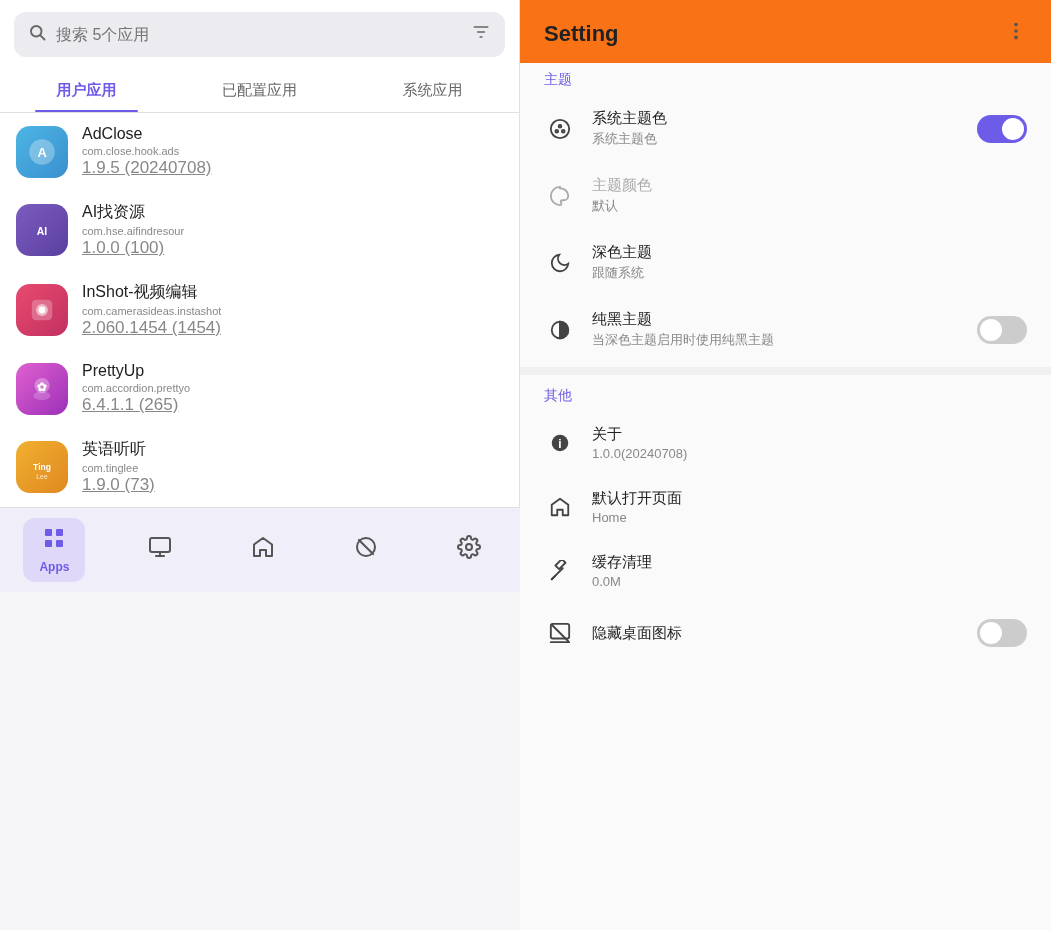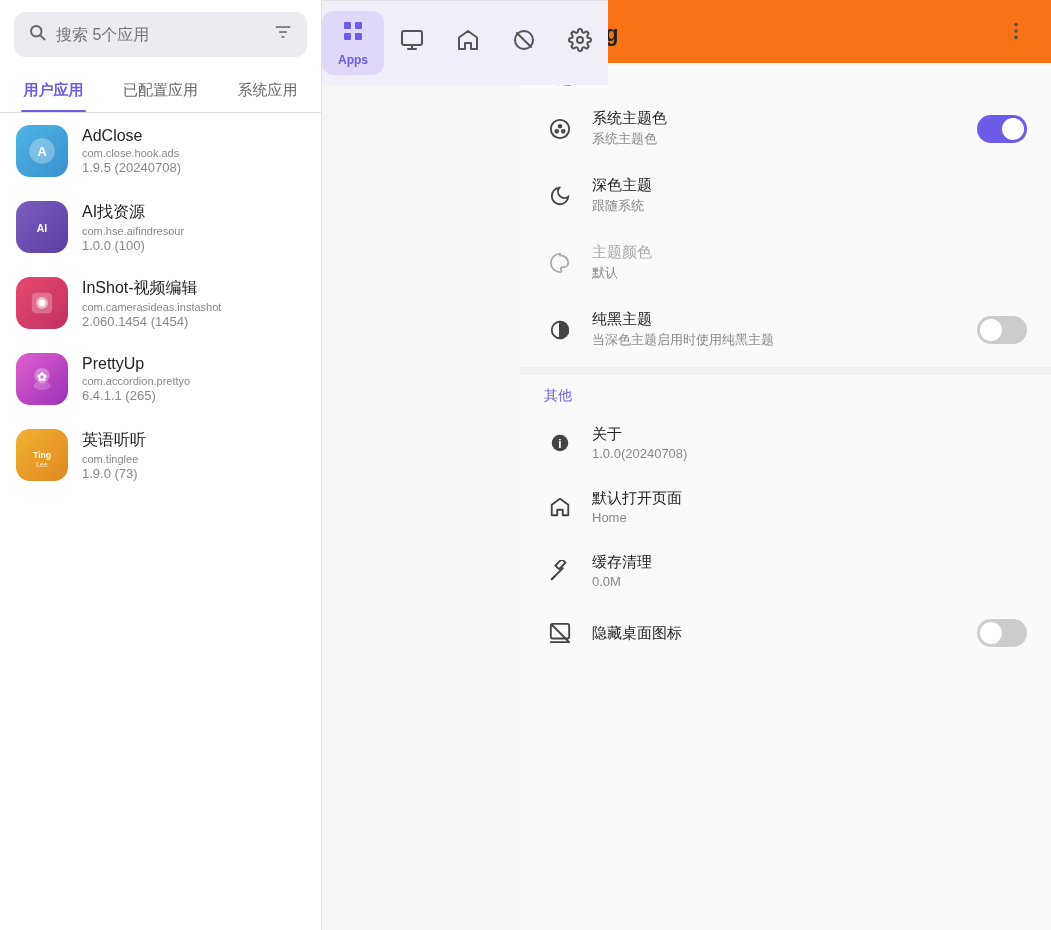--- a/index.html
+++ b/index.html
@@ -144,23 +144,24 @@
       color: #222;
     }
 
     .app-package {
       font-size: 11px;
       color: #888;
       margin-top: 2px;
     }
 
     .app-version {
-      font-size: 13px;
+      font-size: 17px;
       color: #888;
       margin-top: 1px;
+      text-decoration: underline;
     }
 
     
     .bottom-nav {
       height: 85px;
       background: #f0eef8;
       display: flex;
       align-items: center;
       justify-content: space-around;
       width: 520px;
@@ -319,21 +320,21 @@
       height: 8px;
       background: #f0f0f0;
       margin: 4px 0;
     }
   </style>
 </head>
 <body>
 
 <div class="main-content">
 
-  <div style="display:flex; flex-direction:row; width:520px; position:relative;">
+  <div style="display:flex; flex-direction:column; width:520px; position:relative;">
     <div class="left-panel">
 
       <div class="search-bar">
         <span class="search-icon-wrap">
           <svg width="18" height="18" viewBox="0 0 24 24" fill="none" stroke="#666" stroke-width="2.5" stroke-linecap="round" stroke-linejoin="round">
             <circle cx="11" cy="11" r="7"></circle>
             <line x1="16.5" y1="16.5" x2="22" y2="22"></line>
           </svg>
         </span>
         <input type="text" placeholder="搜索 5个应用" style="">
@@ -500,40 +501,40 @@
       <div class="setting-item-text">
         <div class="setting-item-title">系统主题色</div>
         <div class="setting-item-subtitle">系统主题色</div>
       </div>
       <div class="toggle on">
         <div class="toggle-knob"></div>
       </div>
     </div>
 
     <div class="setting-item">
+      <div class="setting-item-icon muted">
+        <svg width="22" height="22" viewBox="0 0 24 24" fill="none" stroke="#aaa" stroke-width="2" stroke-linecap="round">
+          <path d="M12 2C6.5 2 2 6.5 2 12s4.5 10 10 10c.9 0 1.6-.7 1.6-1.6 0-.4-.2-.8-.4-1.1-.2-.3-.4-.7-.4-1.1 0-.9.7-1.6 1.6-1.6H16c2.8 0 5-2.2 5-5 0-4.4-4-8-9-8z"></path>
+        </svg>
+      </div>
+      <div class="setting-item-text">
+        <div class="setting-item-title muted">主题颜色</div>
+        <div class="setting-item-subtitle">默认</div>
+      </div>
+    </div>
+
+    <div class="setting-item">
       <div class="setting-item-icon">
         <svg width="22" height="22" viewBox="0 0 24 24" fill="none" stroke="#444" stroke-width="2" stroke-linecap="round">
           <path d="M21 12.79A9 9 0 1 1 11.21 3 7 7 0 0 0 21 12.79z"></path>
         </svg>
       </div>
       <div class="setting-item-text">
         <div class="setting-item-title">深色主题</div>
         <div class="setting-item-subtitle">跟随系统</div>
-      </div>
-    </div>
-
-    <div class="setting-item">
-      <div class="setting-item-icon muted">
-        <svg width="22" height="22" viewBox="0 0 24 24" fill="none" stroke="#aaa" stroke-width="2" stroke-linecap="round">
-          <path d="M12 2C6.5 2 2 6.5 2 12s4.5 10 10 10c.9 0 1.6-.7 1.6-1.6 0-.4-.2-.8-.4-1.1-.2-.3-.4-.7-.4-1.1 0-.9.7-1.6 1.6-1.6H16c2.8 0 5-2.2 5-5 0-4.4-4-8-9-8z"></path>
-        </svg>
-      </div>
-      <div class="setting-item-text">
-        <div class="setting-item-title muted">主题颜色</div>
-        <div class="setting-item-subtitle">默认</div>
       </div>
     </div>
 
     <div class="setting-item">
       <div class="setting-item-icon">
         <svg width="22" height="22" viewBox="0 0 24 24" fill="none" stroke="#444" stroke-width="2">
           <circle cx="12" cy="12" r="9"></circle>
           <path d="M12 3v18" stroke="#444" stroke-width="2"></path>
           <path d="M12 3a9 9 0 0 1 0 18z" fill="#444"></path>
         </svg>

